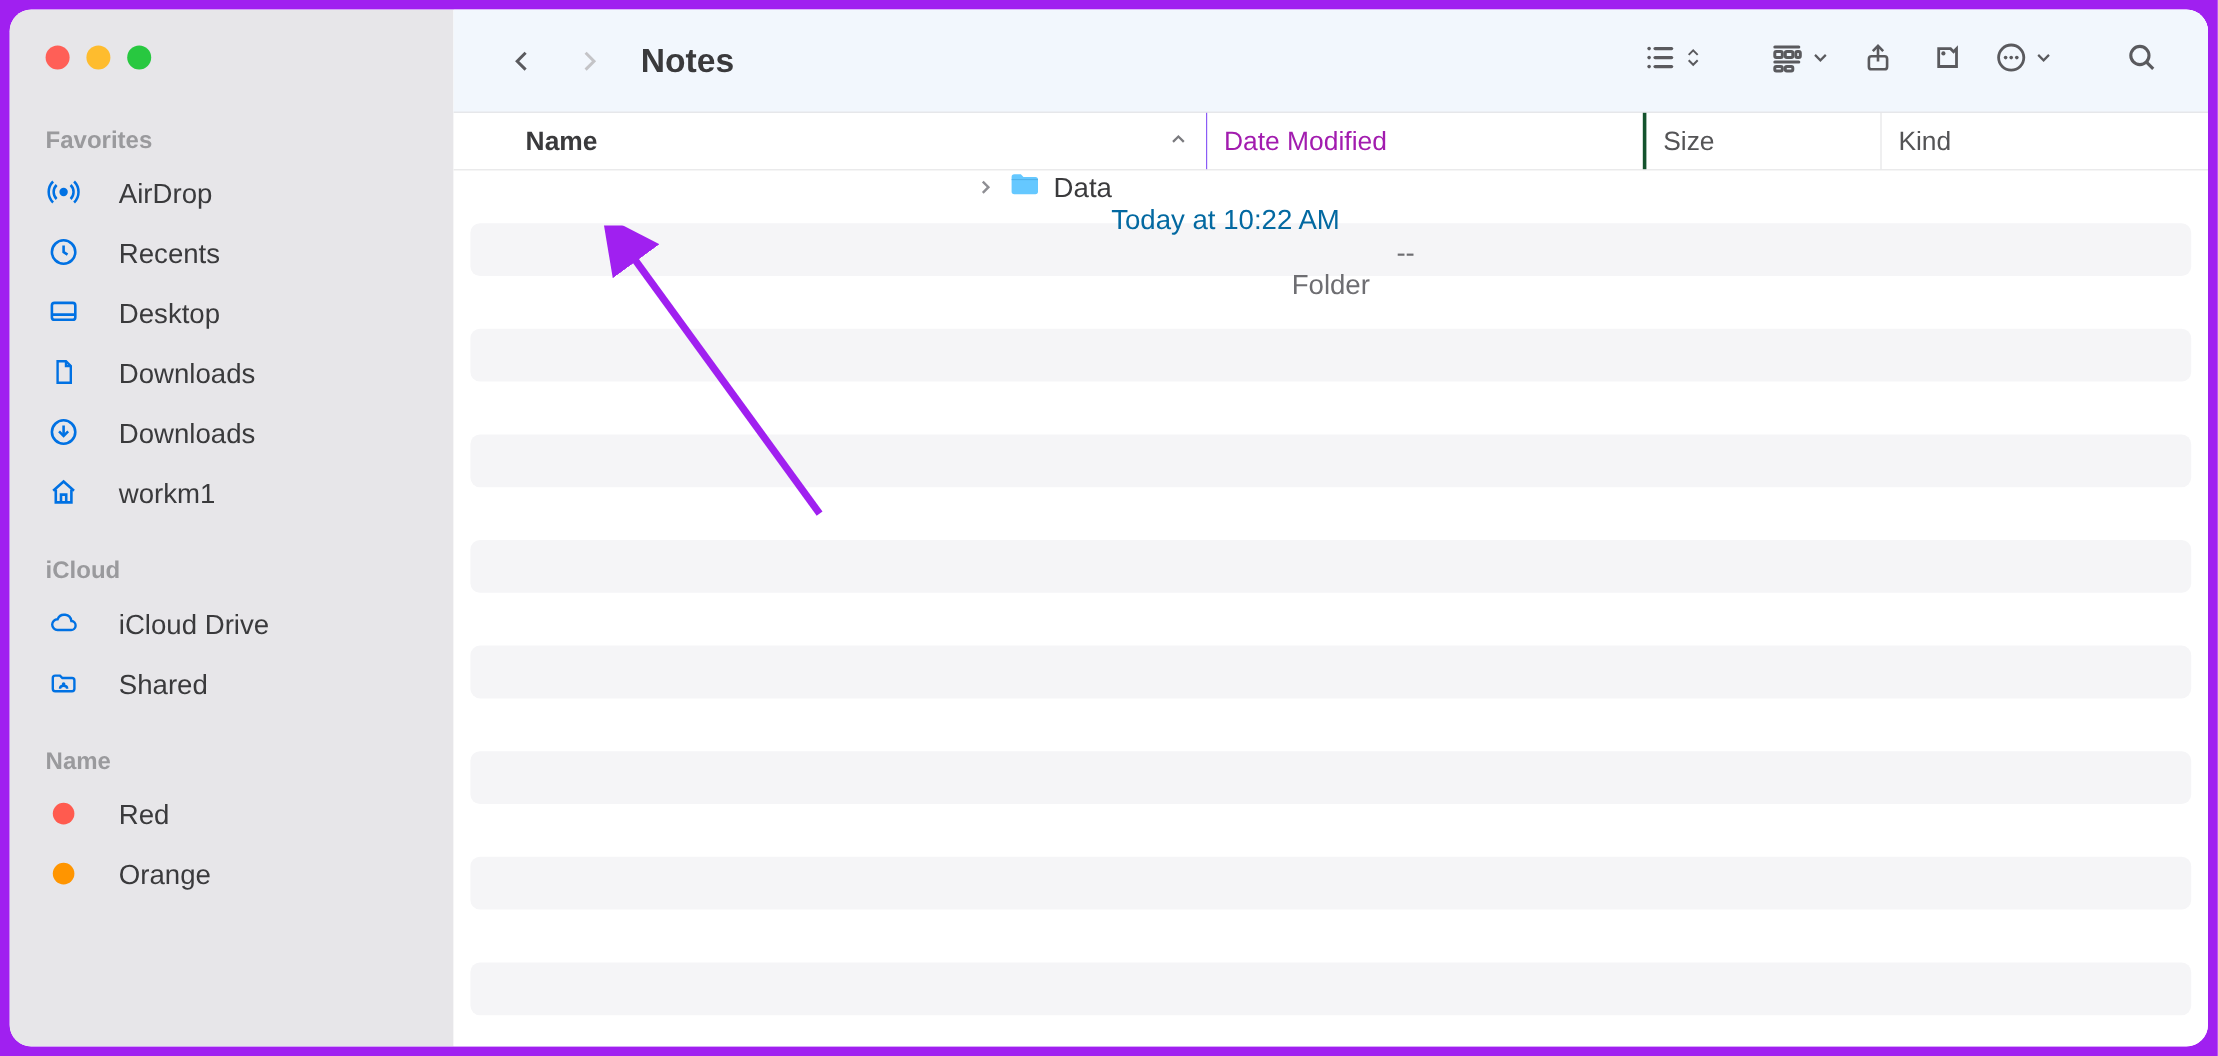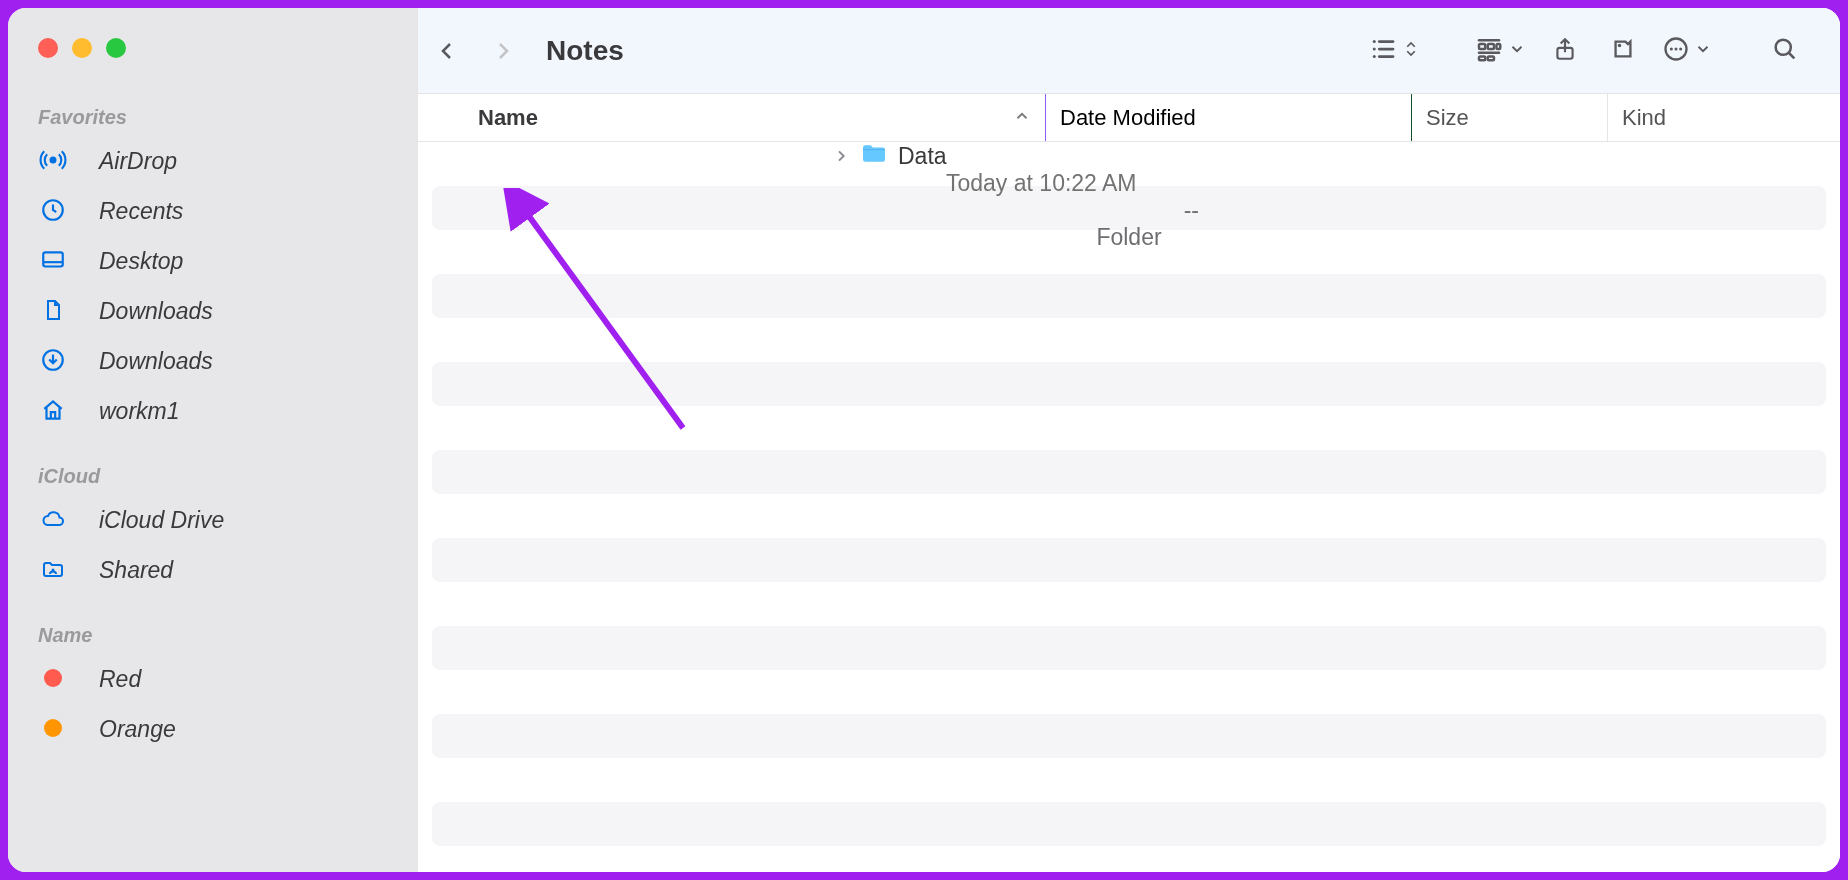--- a/index.html
+++ b/index.html
@@ -22,27 +22,26 @@
     width: 100%;
     height: 100%;
     background: #fff;
     border-radius: 18px;
     overflow: hidden;
     display: flex;
     position: relative;
   }
   
   .sidebar {
-    width: 410px;
+    width: 370px;
     background: #e7e6e9;
     display: flex;
     flex-direction: column;
     padding-top: 30px;
     flex-shrink: 0;
-    font-style: italic;
   }
   .traffic-lights {
     display: flex;
     gap: 14px;
     padding-left: 30px;
     margin-bottom: 40px;
   }
   .tl {
     width: 20px;
     height: 20px;
@@ -77,21 +76,21 @@
     flex-direction: column;
     background: #fff;
     min-width: 0;
   }
   .toolbar {
     height: 86px;
     background: #f2f7fd;
     border-bottom: 1px solid #e3e3e5;
     display: flex;
     align-items: center;
-    padding: 0 30px 0 4px;
+    padding: 0 30px 0 32px;
     gap: 8px;
   }
   .nav-arrows { display:flex; align-items:center; gap: 6px; }
   .tb-btn {
     width: 50px; height: 50px;
     display:flex; align-items:center; justify-content:center;
     border-radius: 8px;
     color: #5a5a5e;
     cursor: pointer;
   }
@@ -109,38 +108,38 @@
   
   .col-headers {
     display: flex;
     align-items: center;
     height: 48px;
     border-bottom: 1px solid #e5e5e7;
     font-size: 22px;
     color: #3a3a3c;
   }
   .col-name { width: 628px; padding-left: 60px; display:flex; align-items:center; justify-content:space-between; padding-right:14px; font-weight:600; border-right:1px solid #8b5cf6; height:100%; }
-  .col-date { width: 366px; padding-left: 14px; display:flex; align-items:center; border-right:1px solid #14532d; height:100%; color:#000000;}
+  .col-date { width: 366px; padding-left: 14px; display:flex; align-items:center; border-right:3px solid #14532d; height:100%; color:#a21caf;}
   .col-size { width: 196px; padding-left: 14px; display:flex; align-items:center; border-right:1px solid #e5e5e7; height:100%; color:#545456;}
   .col-kind { flex:1; padding-left: 14px; display:flex; align-items:center; height:100%; color:#545456;}
   .sort-caret { color:#7a7a7e; }
 
   
   .file-list { flex:1; overflow:hidden; }
   .row {
     display: flex;
     align-items: center;
     height: 44px;
     font-size: 23px;
     color: #3a3a3c;
     flex-direction: column;
   }
   .row.striped { background: #f5f5f7; border-radius: 8px; margin: 0 14px; }
   .row .c-name { width: 614px; display:flex; align-items:center; gap:10px; padding-left: 10px; }
-  .row .c-date { width: 366px; color:#737373; }
+  .row .c-date { width: 366px; color:#0369a1; }
   .row .c-size { width: 196px; text-align:right; padding-right:28px; color:#6e6e72; }
   .row .c-kind { flex:1; color:#6e6e72; }
   .disclosure { color:#8e8e93; width:18px; display:flex; justify-content:center;}
   .folder-mini { width:28px; height:22px; }
 
   
   .annotation {
     position: absolute;
     pointer-events: none;
   }

